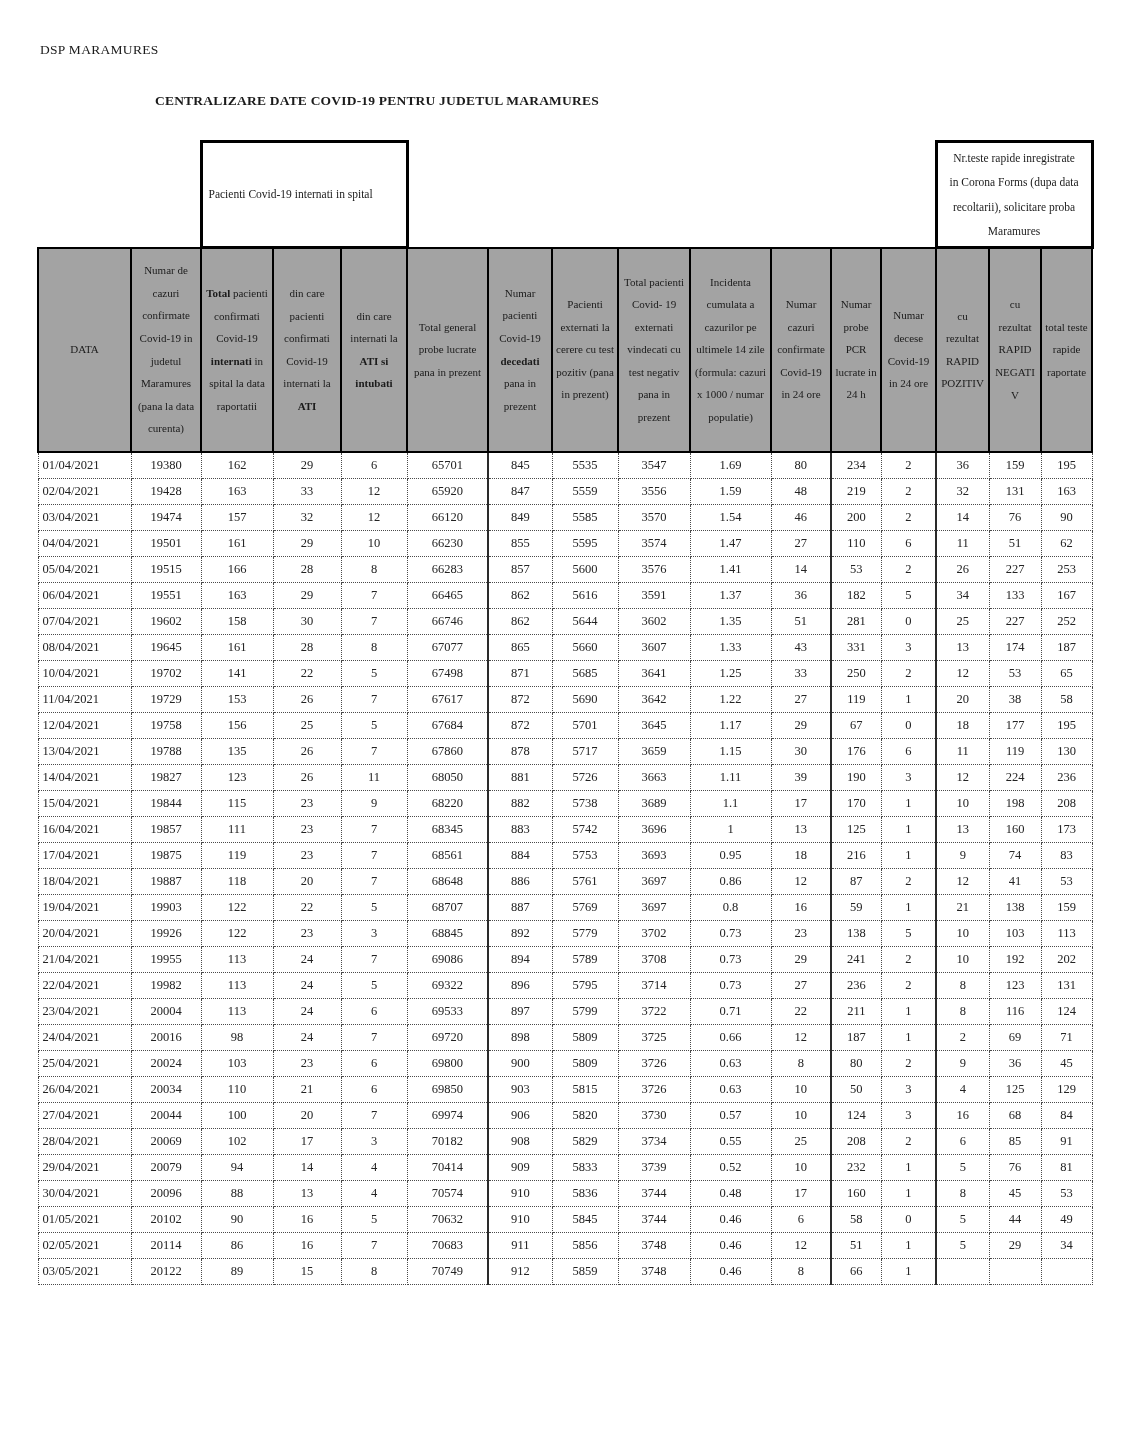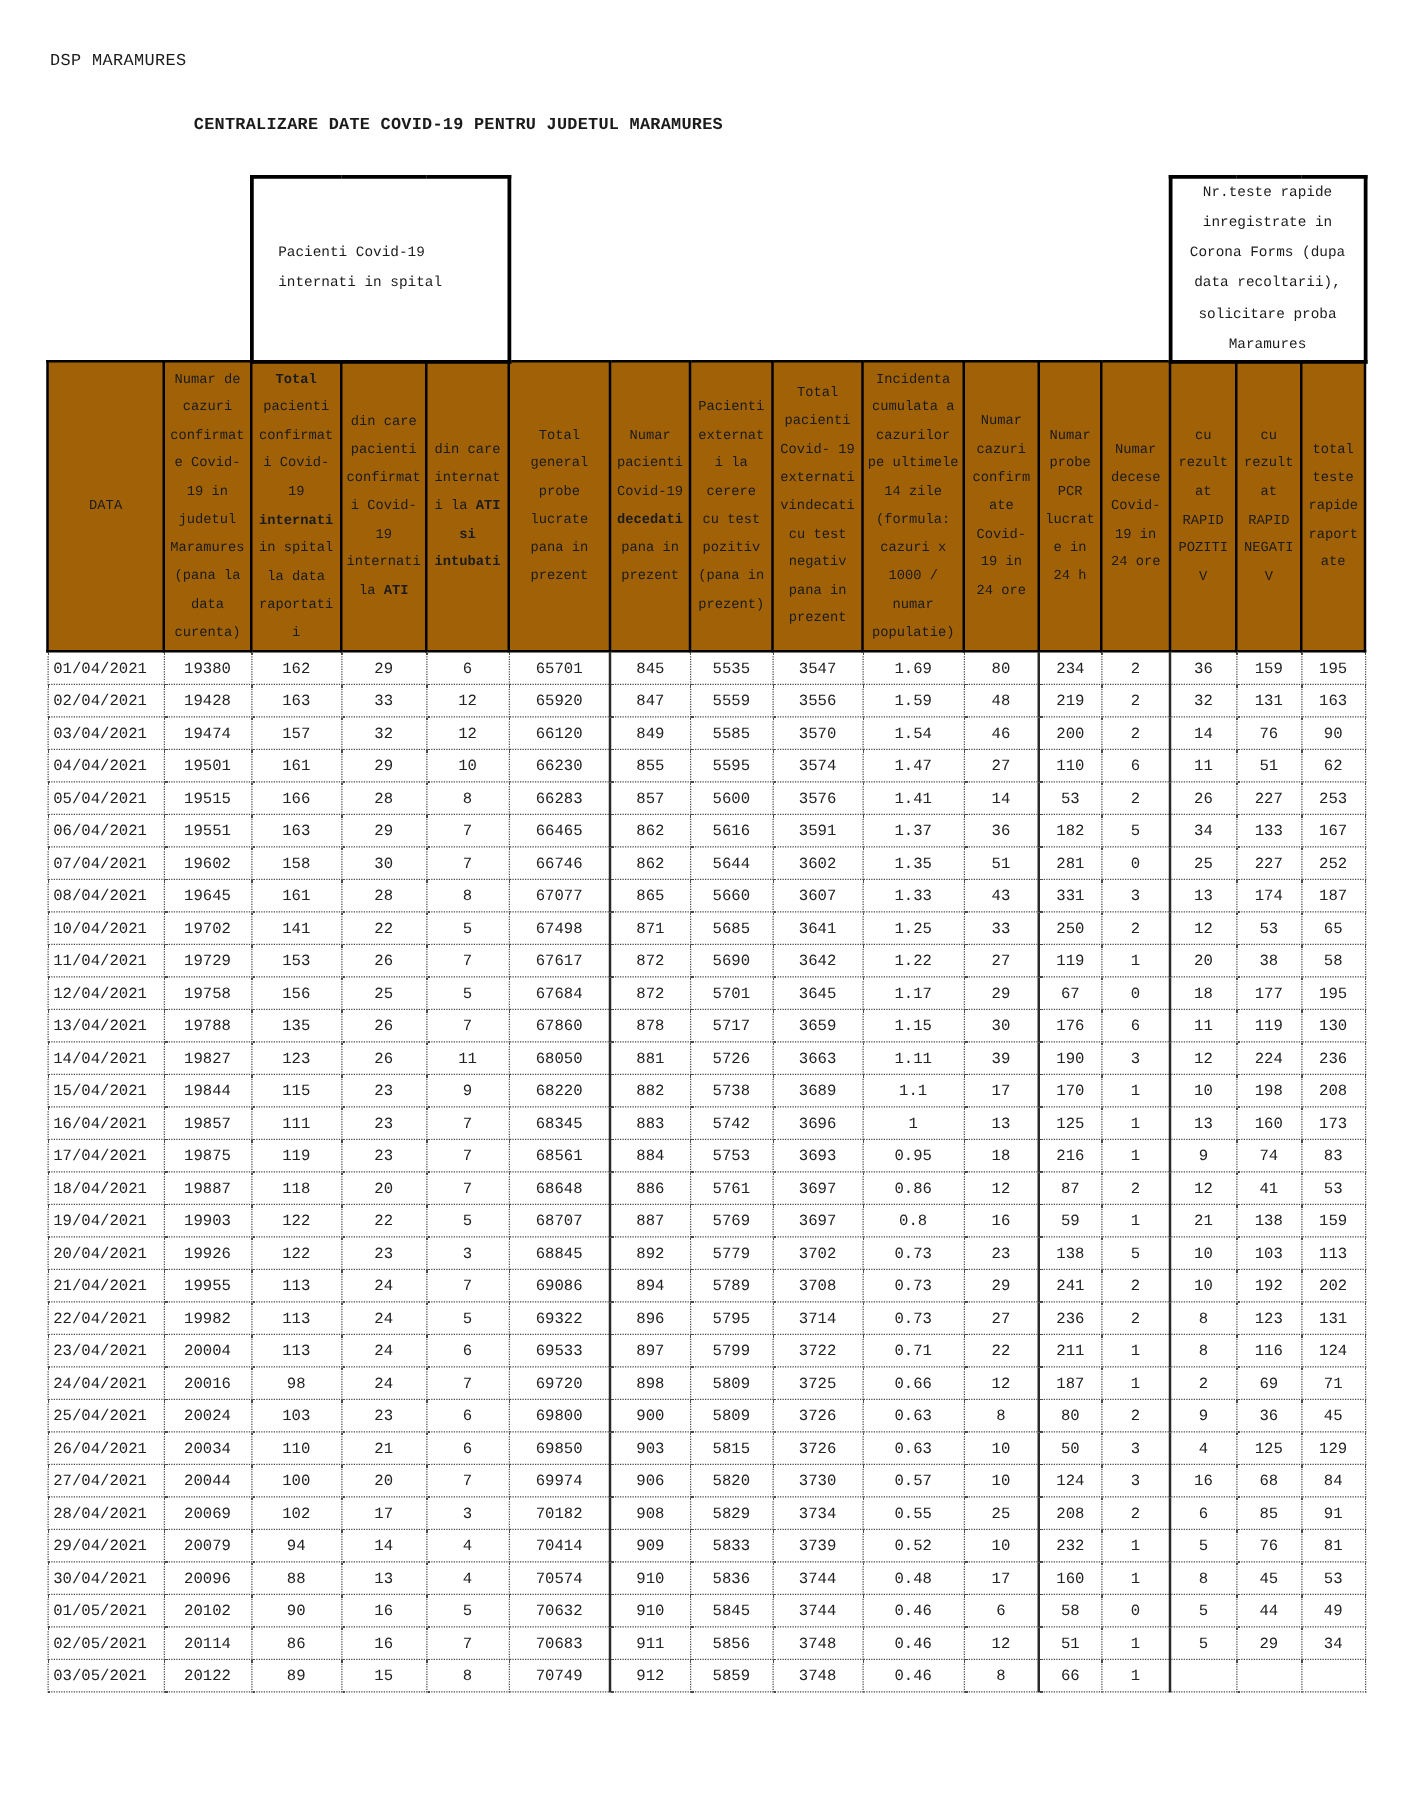--- a/index.html
+++ b/index.html
@@ -1,20 +1,20 @@
 <!DOCTYPE html>
 <html><head>
 <meta charset="utf-8">
 <style>
   html,body{margin:0;padding:0;background:#ffffff;}
   .page{
     position:relative;
     width:1125px;height:1455px;
     background:#ffffff;
-    font-family:Liberation Mono, monospace;
+    font-family:Liberation Serif, serif;
     color:#1b1b1b;
     overflow:hidden;
   }
   .org{
     position:absolute;top:42px;left:40px;
     font-size:13.5px;letter-spacing:.3px;
   }
   .title{
     position:absolute;top:93px;left:155px;
     font-size:13.5px;font-weight:bold;letter-spacing:.2px;
@@ -28,31 +28,31 @@
   
   tr.spacer{height:106px;}
   tr.spacer td{border:none;background:#fff;}
   tr.spacer td.gbox{
     border:3px solid #000;
     text-align:center;vertical-align:middle;
     font-size:11.5px;line-height:2.1;
     padding:0 10px;
     margin-left:24px;
   }
-  tr.spacer td.gbox1{text-align:left;padding-left:20px;}
+  tr.spacer td.gbox1{text-align:left;padding-left:6px;}
   
   tr.head{height:204px;}
   tr.head th{
     border:2px solid #000;
     font-weight:normal;
     font-size:11px;line-height:2.05;
     text-align:center;vertical-align:middle;
     padding:2px 3px;
     overflow-wrap:break-word;
-    background:#a16207;
+    background:#a3a3a3;
   }
   tr.head th span.b{font-weight:bold;}
   
   tbody.data td{
     border:1px dotted #4a4a4a;
     height:25px;
     font-size:12.5px;
     text-align:center;vertical-align:middle;
     padding:0 2px;
     white-space:nowrap;

